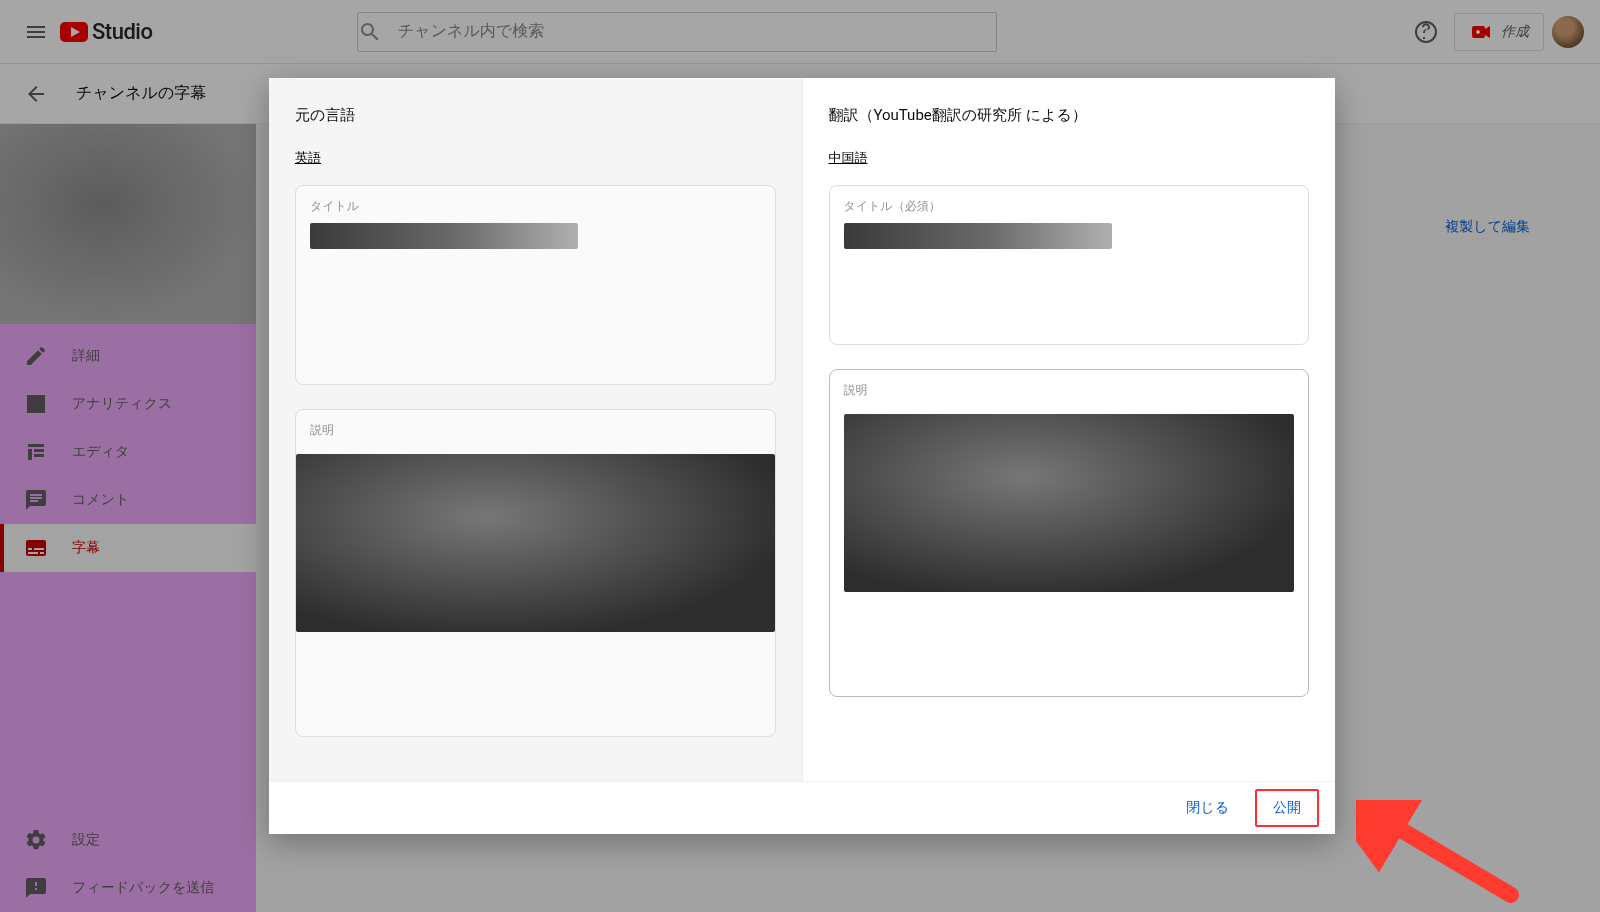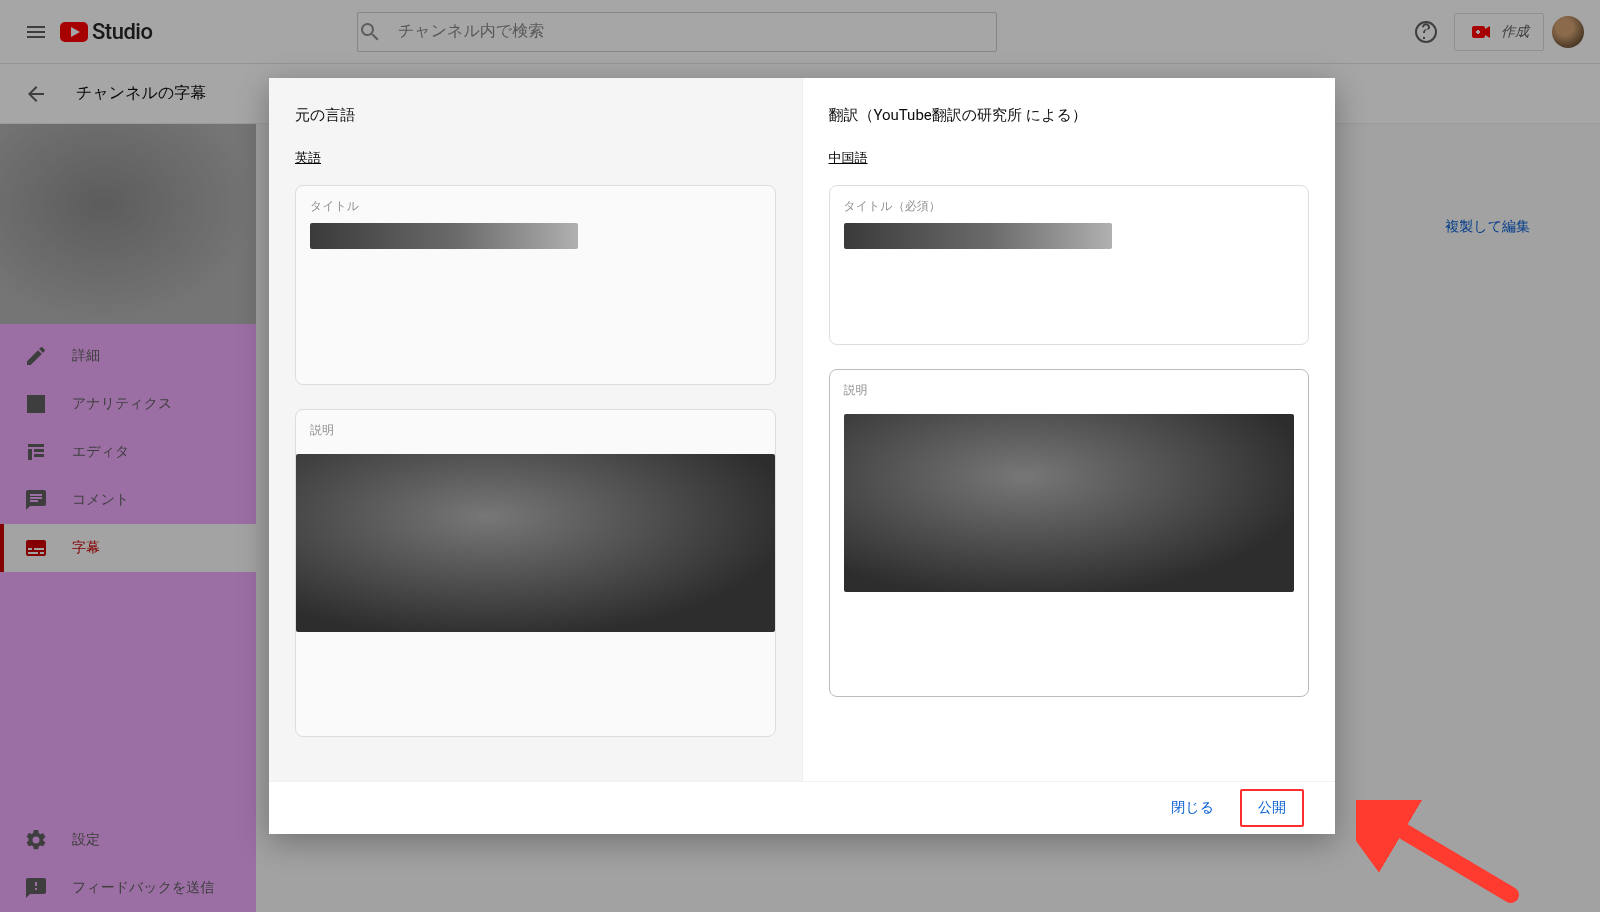--- a/index.html
+++ b/index.html
@@ -53,21 +53,21 @@
   .pane.right .field.title-f { height:160px; }
   .pane.left  .field.title-f { height:200px; }
   .field.desc-f { height:328px; }
   .pane.right .field.desc-f { border-color:#bbb; }
   .field-label { font-size:12px; color:#909090; margin-bottom:8px; }
   .redact { background: linear-gradient(90deg, #3a3a3a, #6b6b6b 55%, #b0b0b0); border-radius:2px; }
   .redact.small { width:268px; height:26px; }
   .redact.big { position:absolute; left:14px; right:14px; top:44px; height:178px; background: radial-gradient(ellipse at 40% 35%, #777 0%, #2d2d2d 75%); }
   .pane.left .redact.big { left:0; right:0; }
 
-  .dialog-footer { height:56px; display:flex; align-items:center; justify-content:flex-end; padding-right:31px; gap:10px; border-top:1px solid #f1f1f1; }
+  .dialog-footer { height:56px; display:flex; align-items:center; justify-content:flex-end; padding-right:16px; gap:10px; border-top:1px solid #f1f1f1; }
   .txt-btn { font-size:14px; color:#065fd4; font-weight:500; padding:8px 16px; cursor:pointer; border-radius:2px; }
   .txt-btn.publish { border:2.5px solid #ff2e2e; }
 
   
   .annot-arrow { position:absolute; top:800px; left:1356px; pointer-events:none; }
 
 </style>
 </head>
 <body>
 

